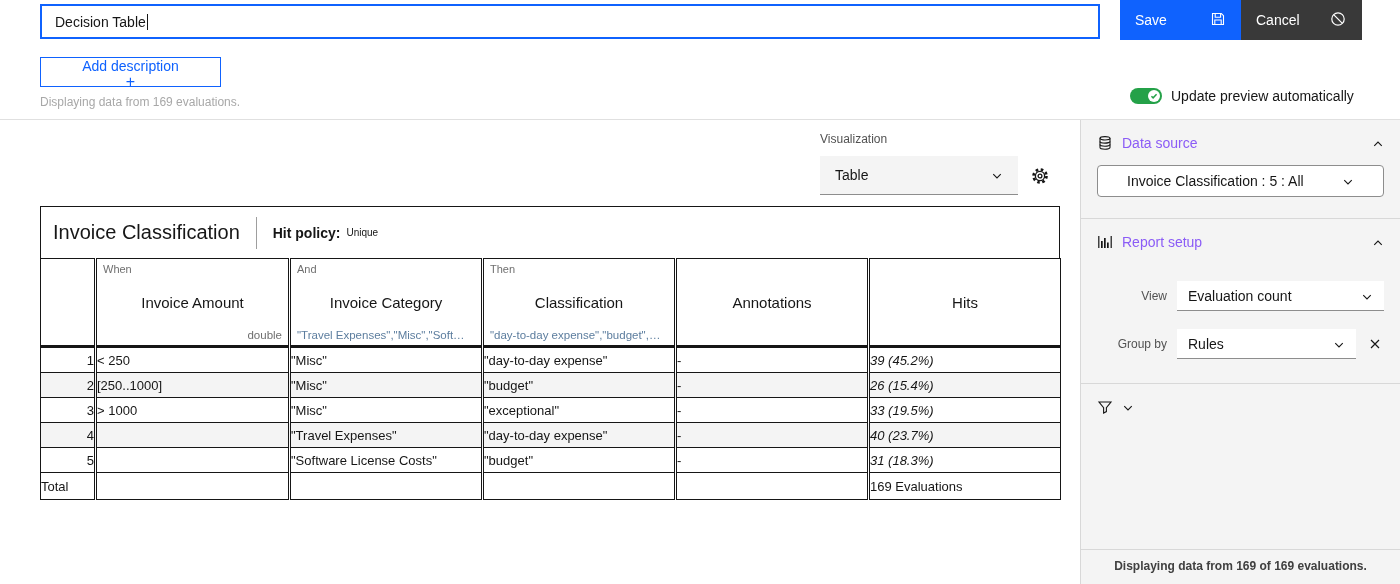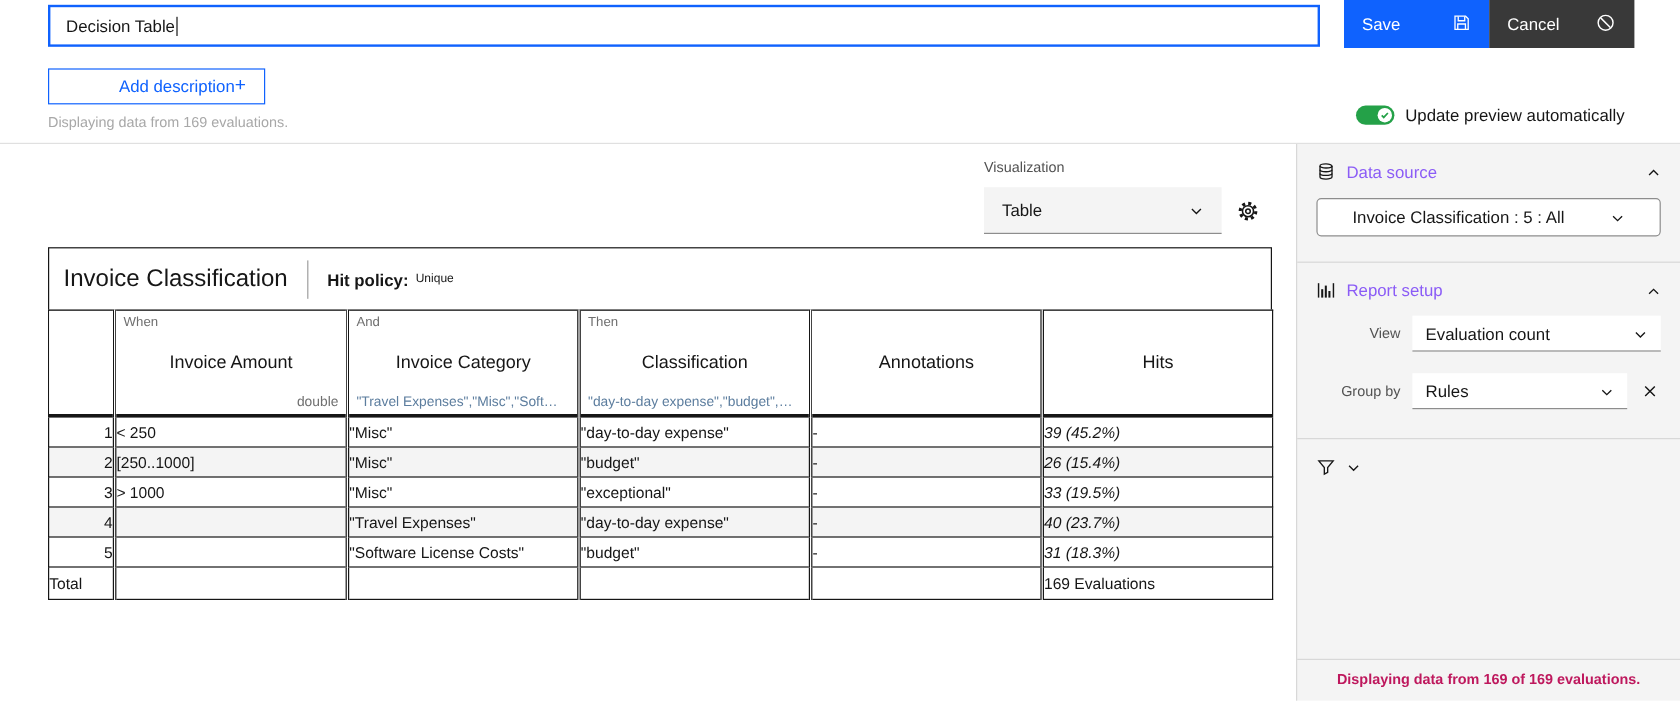--- a/index.html
+++ b/index.html
@@ -20,21 +20,21 @@
   .btn{
     position:absolute;top:0;height:40px;width:121px;box-sizing:border-box;
     display:flex;align-items:center;justify-content:space-between;
     padding:0 15px;font-size:14px;color:#fff;cursor:pointer;border:none;
   }
   .btn-save{left:1120px;background:#0f62fe}
   .btn-cancel{left:1241px;background:#393939}
   .btn-adddesc{
     position:absolute;left:40px;top:57px;width:181px;height:30px;box-sizing:border-box;
     border:1px solid #0f62fe;background:#fff;color:#0f62fe;cursor:pointer;
-    display:flex;align-items:center;justify-content:flex-end;padding:0 15px;font-size:14px;
+    display:flex;align-items:center;justify-content:space-between;padding:0 15px;font-size:14px;flex-direction:column;
   }
   .plus-glyph{font-size:16px;line-height:1;color:#0f62fe}
   .top-note{position:absolute;left:40px;top:95px;font-size:12px;color:#a8a8a8}
   .auto-row{position:absolute;left:1130px;top:88px;display:flex;align-items:center;gap:9px;font-size:14px;color:#161616}
   .toggle{width:32px;height:16px;border-radius:8px;background:#24a148;position:relative;cursor:pointer;flex:none}
   .toggle .knob{position:absolute;top:2px;right:2px;width:12px;height:12px;border-radius:50%;background:#fff;display:flex;align-items:center;justify-content:center}
 
   
   .content{position:absolute;left:0;top:119px;width:1400px;height:465px;border-top:1px solid #e0e0e0;box-sizing:border-box}
   .preview{position:absolute;left:0;top:0;width:1080px;height:100%;background:#fff}
@@ -83,31 +83,31 @@
   .sec-hdr{display:flex;align-items:center;gap:9px;padding:15px 16px 11px;font-size:14px;cursor:pointer;color:#8b5cf6}
   .sec-hdr .lbl{flex:1}
   .sec-icon{flex:none;width:16px;height:16px;color:#161616}
   .chev{flex:none;color:#161616;width:12px;height:12px}
   .ds-select{
     margin:3px 16px 21px;height:32px;box-sizing:border-box;background:#fff;
     border:1px solid #8d8d8d;border-radius:4px;cursor:pointer;
     display:flex;align-items:center;justify-content:space-between;padding:0 29px;font-size:14px;
   }
   .divider{height:1px;background:#d8d8d8}
-  .ctl-row{display:flex;align-items:center;gap:10px;margin:2px 16px 4px}
+  .ctl-row{display:flex;align-items:center;gap:10px;margin:20px 16px 4px}
   .ctl-row.last{margin:18px 16px 24px}
   .rlabel{width:70px;text-align:right;font-size:12px;color:#525252;flex:none}
   .uline-select{
     flex:1;height:30px;box-sizing:border-box;background:#fff;border-bottom:1px solid #8d8d8d;
     display:flex;align-items:center;justify-content:space-between;padding:0 11px;font-size:14px;cursor:pointer;
   }
   .close-btn{width:18px;height:18px;flex:none;display:flex;align-items:center;justify-content:center;cursor:pointer;color:#161616}
   .sb-status{
     position:absolute;left:0;right:0;bottom:0;border-top:1px solid #d8d8d8;
-    padding:9px 8px 11px;text-align:center;font-size:12px;font-weight:bold;color:#be185d;
+    padding:9px 8px 11px;text-align:center;font-size:12px;font-weight:bold;color:#404040;
   }
 </style>
 </head>
 <body>
 
 <div class="title-input">
   <span>Decision Table</span>
     <span class="caret"></span>
 </div>
 

